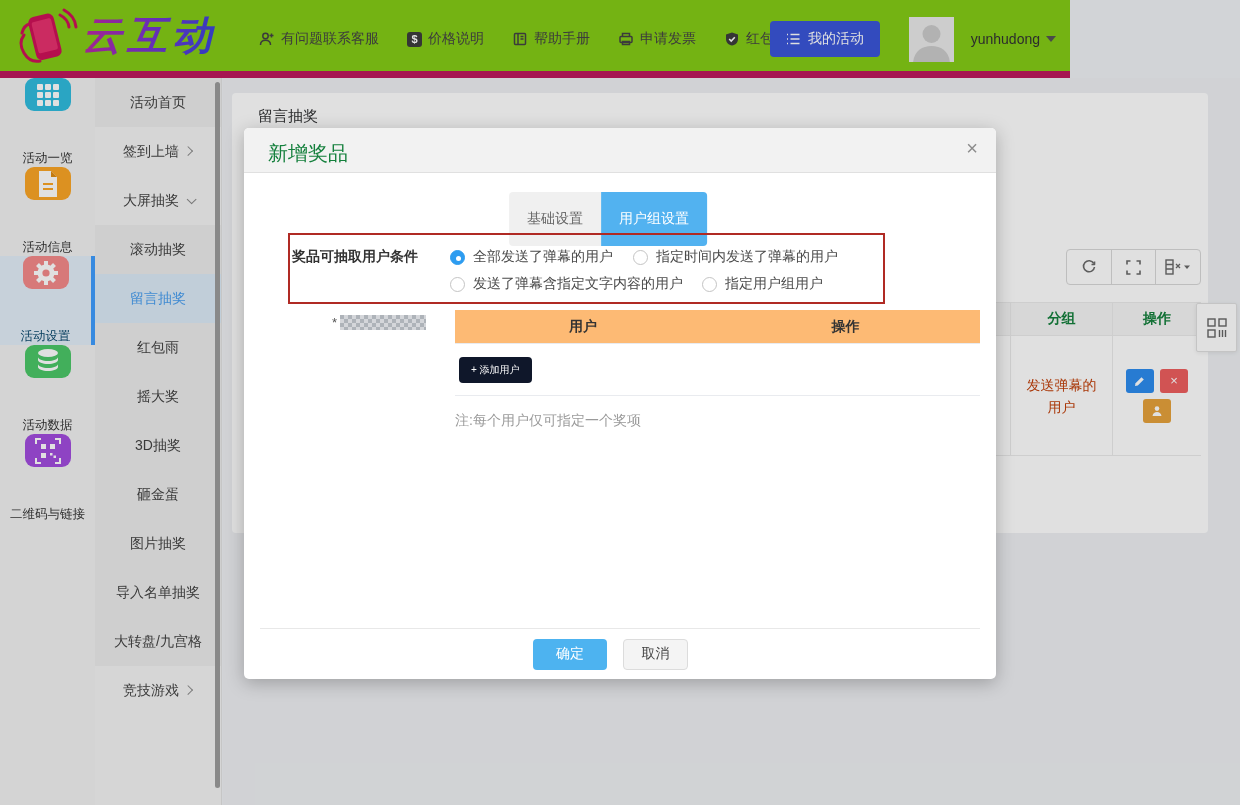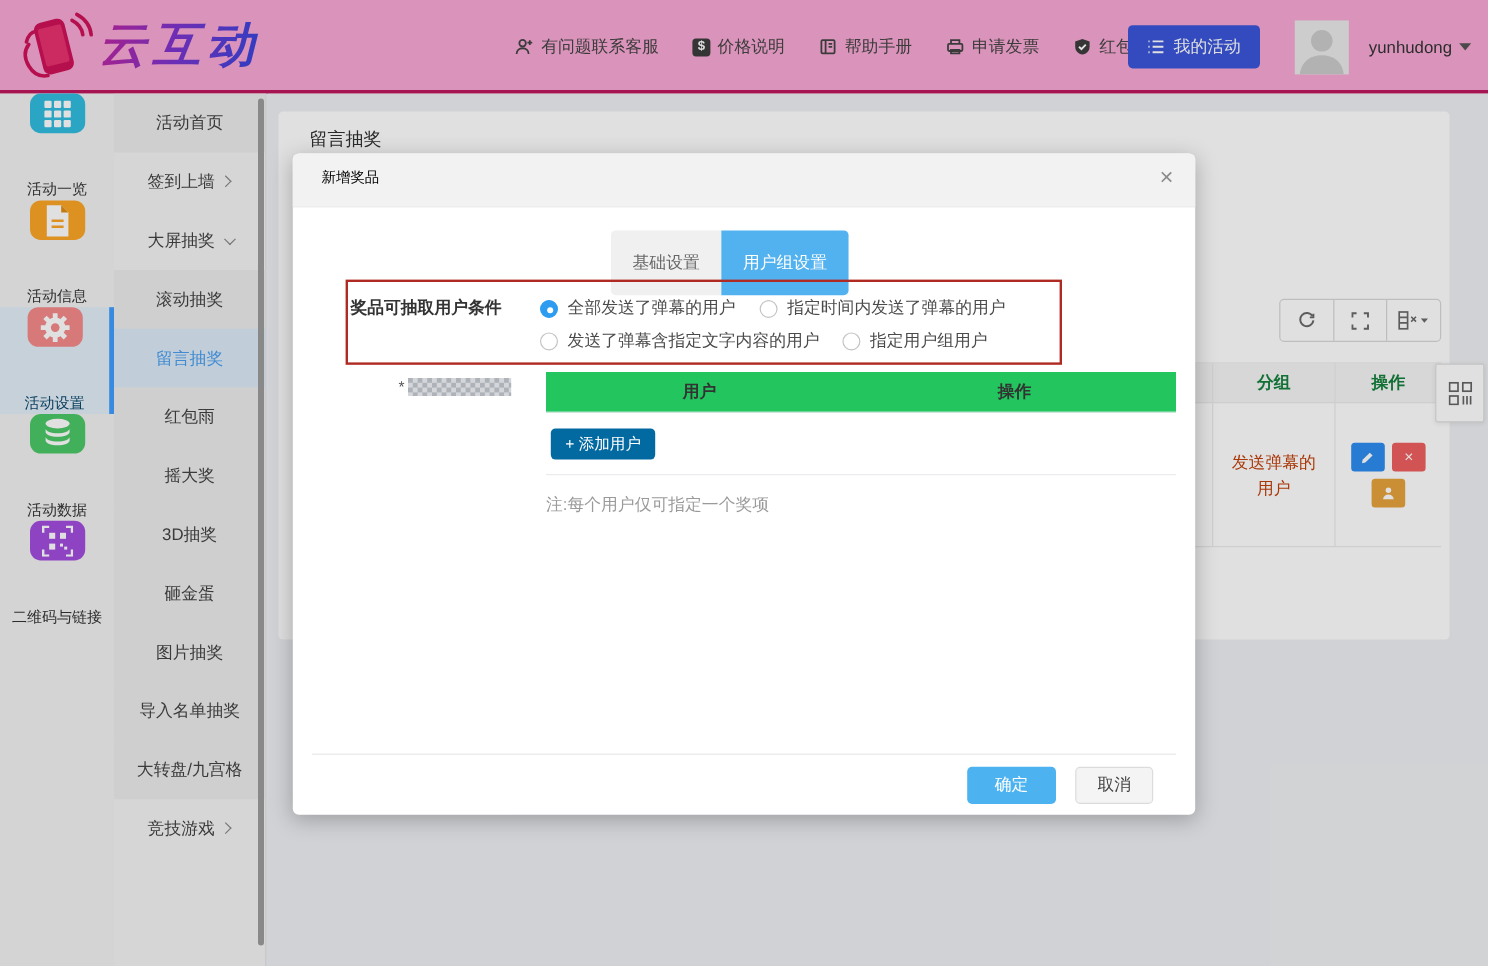--- a/index.html
+++ b/index.html
@@ -1,22 +1,22 @@
 <!DOCTYPE html>
 <html><head>
 <meta charset="utf-8">
 <style>
   * { margin:0; padding:0; box-sizing:border-box; }
   html,body { width:1240px; height:805px; overflow:hidden; }
   body { font-family:"Liberation Sans","DejaVu Sans",sans-serif; background:#f0f2f5; }
   .app { position:relative; width:1240px; height:805px; }
 
   
-  .header { position:absolute; top:0; left:0; width:1240px; height:78px; background:#f9a8d4;
-            border-bottom:3px solid #be185d; z-index:1; display:flex; align-items:center; }
+  .header { position:absolute; top:0; left:0; width:1070px; height:78px; background:#84cc16;
+            border-bottom:7px solid #be185d; z-index:1; display:flex; align-items:center; }
   .logo { display:flex; align-items:center; margin-left:14px; }
   .logo-text { font-size:40px; font-weight:800; font-style:italic; letter-spacing:5px; margin-left:4px;
                background:linear-gradient(100deg,#c2269f 0%,#7b35cf 48%,#3447dd 100%);
                -webkit-background-clip:text; background-clip:text; color:transparent; }
   .hnav { position:absolute; right:268px; top:0; height:78px; display:flex; align-items:center; gap:28px; }
   .hnav-item { display:flex; align-items:center; gap:6px; font-size:14px; color:#454545; cursor:pointer; white-space:nowrap; }
   .hico { width:16px; height:16px; display:inline-block; }
   .badge-s { width:15px; height:15px; background:#3d3d3d; color:#fff; border-radius:3px; font-size:11px;
              font-weight:bold; display:inline-flex; align-items:center; justify-content:center; }
   .myact-btn { position:absolute; right:190px; top:21px; height:36px; padding:0 16px; background:#3b56d9;
@@ -72,46 +72,46 @@
                  display:flex; align-items:center; justify-content:center; z-index:1; cursor:pointer; }
 
   
   .overlay { position:absolute; inset:0; background:rgba(0,0,0,.12); z-index:5; }
 
   
   .modal { position:absolute; left:244px; top:128px; width:752px; height:551px; background:#fff; border-radius:5px;
            box-shadow:0 4px 18px rgba(0,0,0,.25); z-index:10; }
   .m-header { position:absolute; top:0; left:0; right:0; height:45px; background:#f2f2f2; border-bottom:1px solid #e0e0e0;
               border-radius:5px 5px 0 0; }
-  .m-title { position:absolute; left:24px; top:12px; font-size:12px; color:#000000; }
+  .m-title { position:absolute; left:24px; top:12px; font-size:20px; color:#15803d; }
   .m-close { position:absolute; right:18px; top:10px; font-size:20px; color:#8c8c8c; cursor:pointer; line-height:1; }
   .m-tabs { position:absolute; top:64px; left:50%; transform:translateX(-56%); display:flex; height:54px; }
   .m-tab { padding:0 18px; display:flex; align-items:center; font-size:14px; cursor:pointer; }
   .m-tab.inactive { background:#f0f0f0; color:#666; border-radius:4px 0 0 4px; }
   .m-tab.active { background:#52b2f0; color:#fff; border-radius:0 4px 4px 0; }
   .red-box { position:absolute; left:44px; top:105px; width:597px; height:71px; border:2px solid #b02a24; pointer-events:none; }
   .cond-label { position:absolute; left:48px; top:120px; font-size:14px; font-weight:bold; color:#333; }
   .opt { position:absolute; display:flex; align-items:center; gap:8px; height:20px; font-size:14px; color:#4a4a4a; cursor:pointer; }
   .radio { width:15px; height:15px; border-radius:50%; border:1px solid #c4c4c4; background:#fff; flex:0 0 auto; position:relative; }
   .radio.on { background:#2d9cf0; border-color:#2d9cf0; }
   .radio.on::after { content:""; position:absolute; left:5px; top:5px; width:5px; height:5px; border-radius:50%; background:#fff; }
   .redacted { position:absolute; left:88px; top:187px; display:flex; align-items:center; gap:3px; }
   .star { color:#555; font-size:13px; }
   .mosaic { width:86px; height:15px;
             background:repeating-conic-gradient(#c9ccd1 0% 25%, #9aa0a8 0% 50%) 0 0/8px 8px; opacity:.8; }
   .u-table { position:absolute; left:211px; top:182px; width:525px; }
-  .ut-head { display:flex; height:34px; background:#22c55e; border-bottom:1px solid #e9ebef; }
+  .ut-head { display:flex; height:34px; background:#fdba74; border-bottom:1px solid #e9ebef; }
   .ut-col { display:flex; align-items:center; justify-content:center; font-size:14px; font-weight:bold; color:#333; }
   .ut-col.u { width:256px; } .ut-col.o { width:269px; }
   .ut-body { height:52px; border-bottom:1px solid #e9ebef; display:flex; align-items:center; }
-  .add-btn { margin-left:4px; height:26px; padding:0 12px; background:#0369a1; color:#fff; font-size:13px;
+  .add-btn { margin-left:4px; height:26px; padding:0 12px; background:#0f172a; color:#fff; font-size:10px;
              border:none; border-radius:4px; cursor:pointer; }
   .m-note { position:absolute; left:211px; top:284px; font-size:14px; color:#9a9a9a; }
   .m-footer { position:absolute; left:16px; right:16px; bottom:0; height:51px; border-top:1px solid #e8e8e8;
-              display:flex; align-items:center; justify-content:flex-end; gap:16px; padding-right:19px; }
+              display:flex; align-items:center; justify-content:center; gap:16px; padding-right:19px; }
   .btn { height:31px; border-radius:4px; font-size:14px; cursor:pointer; border:none; }
   .btn-ok { width:74px; background:#4db3f0; color:#fff; }
   .btn-cancel { width:65px; background:#f4f4f4; color:#444; border:1px solid #dcdcdc; }
 </style>
 </head>
 <body>
 
 <div class="app">
 
   <div class="header">

